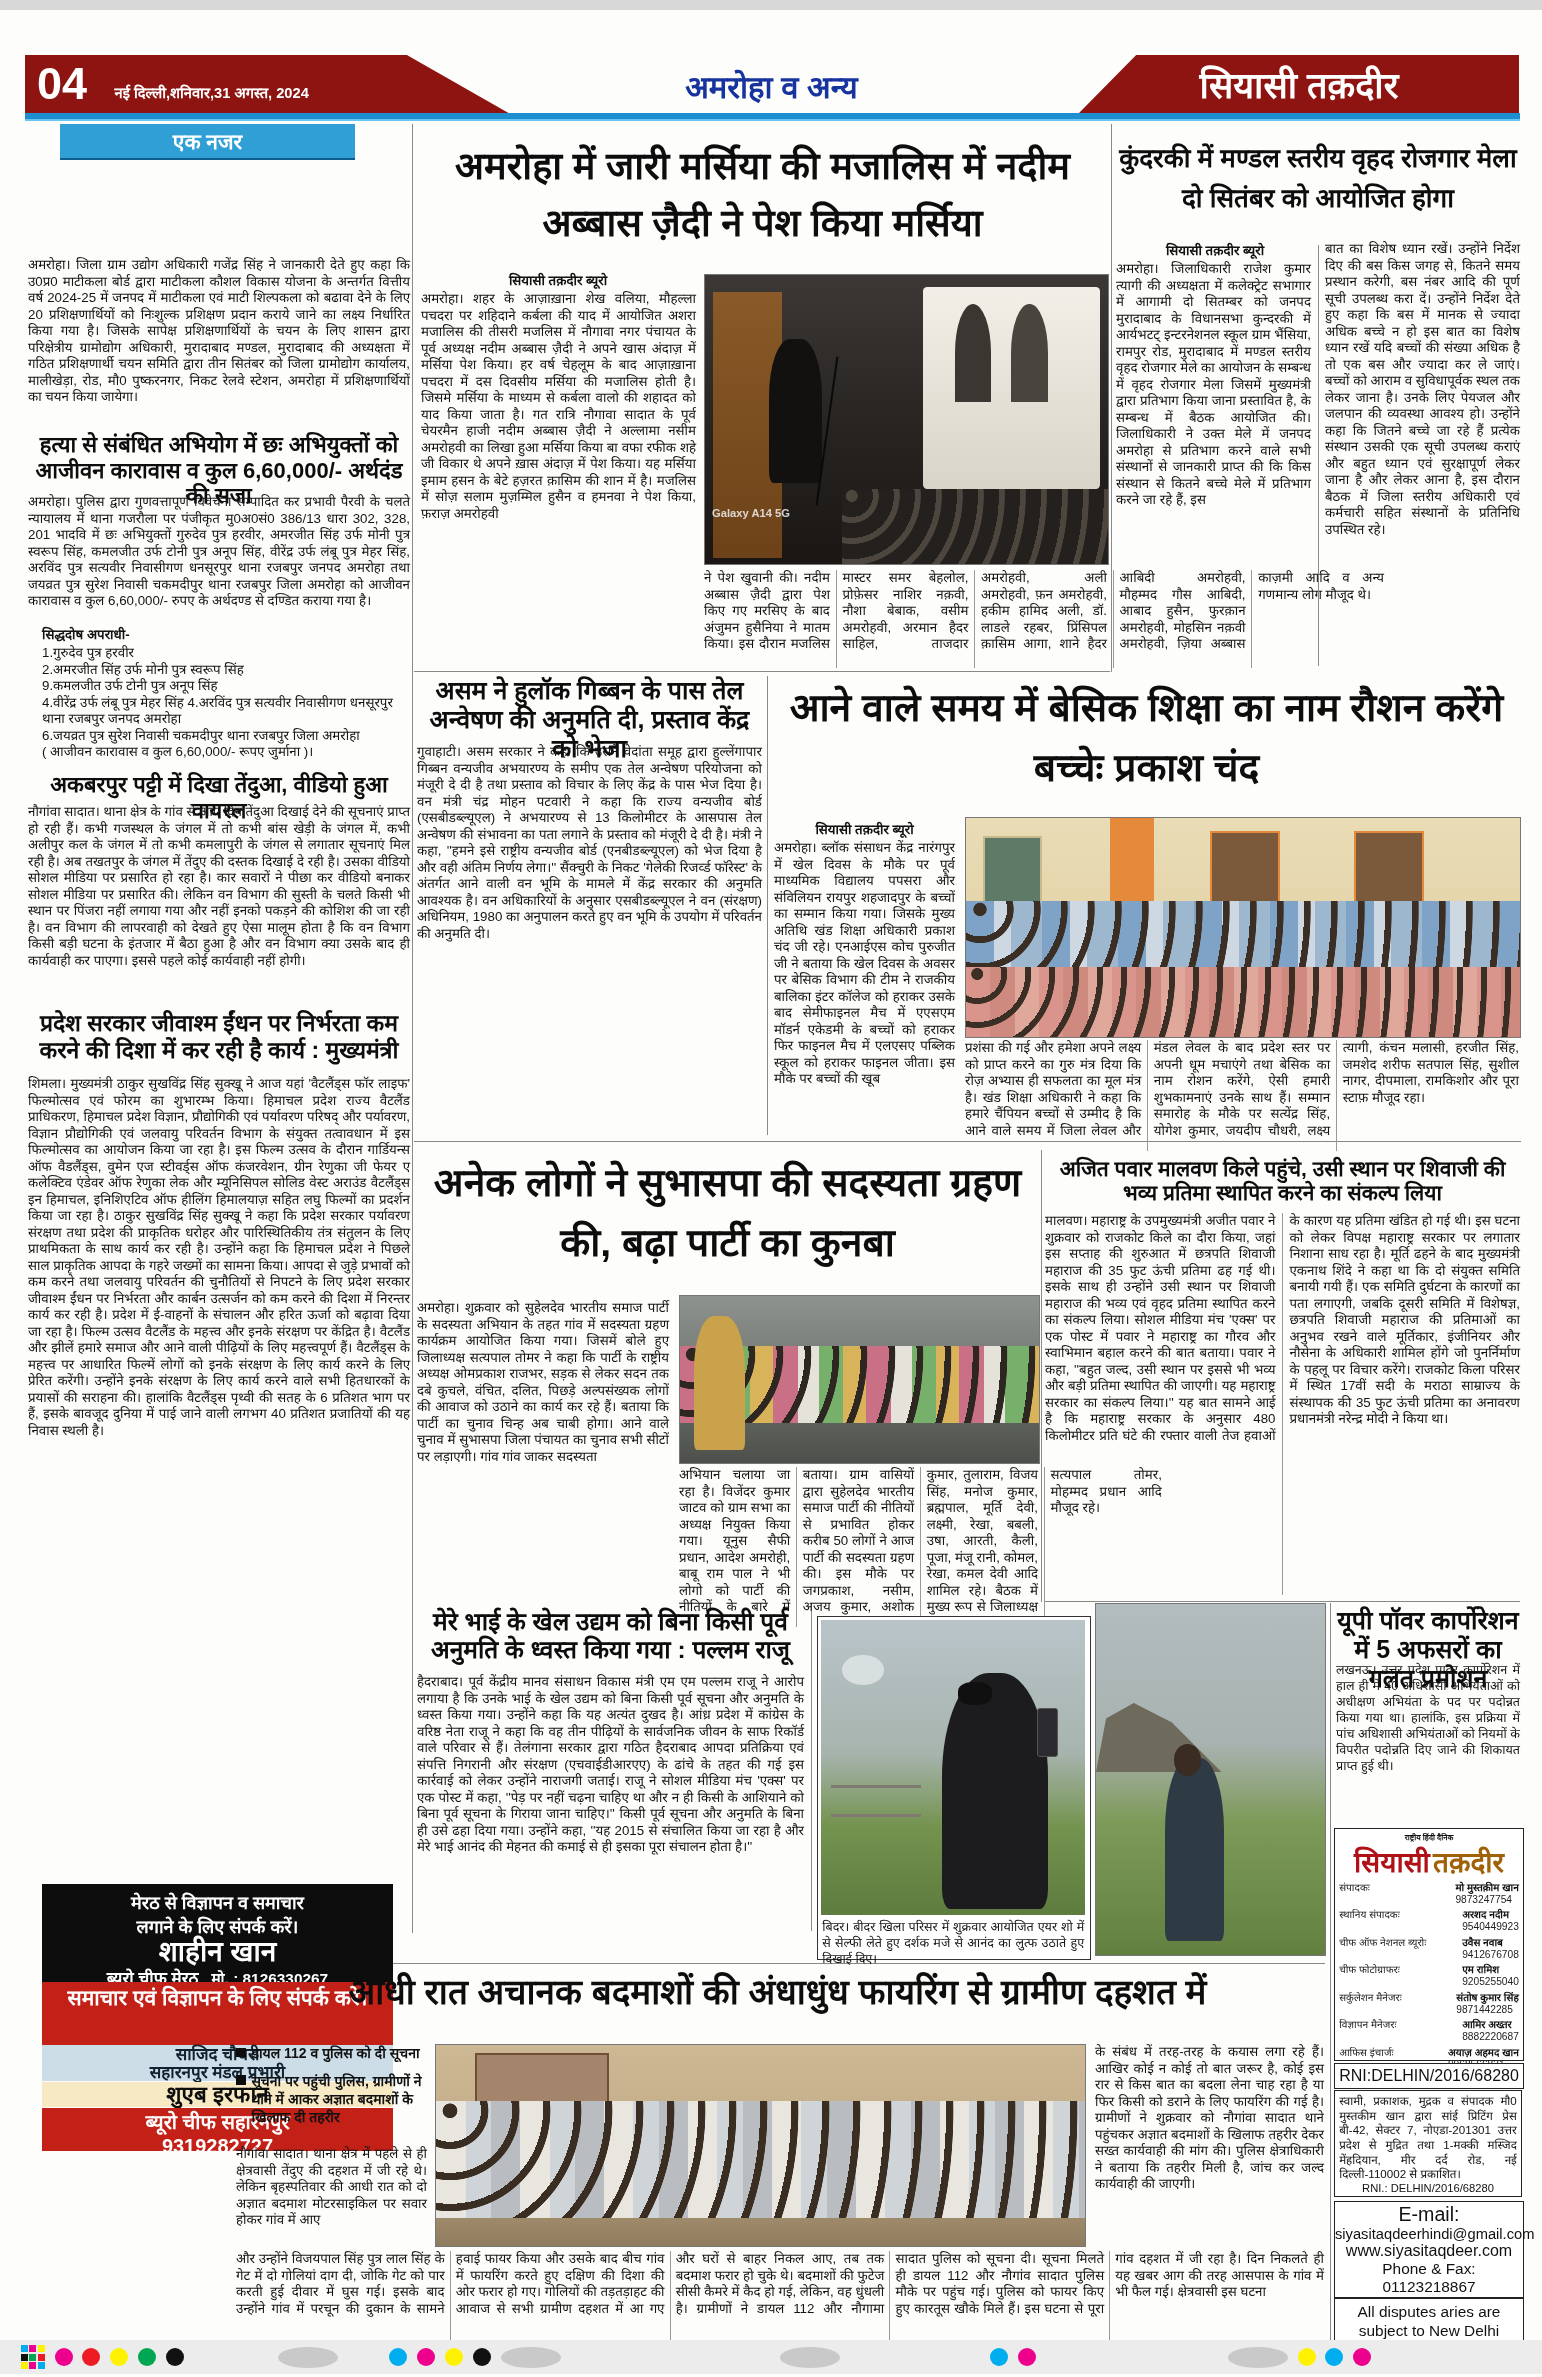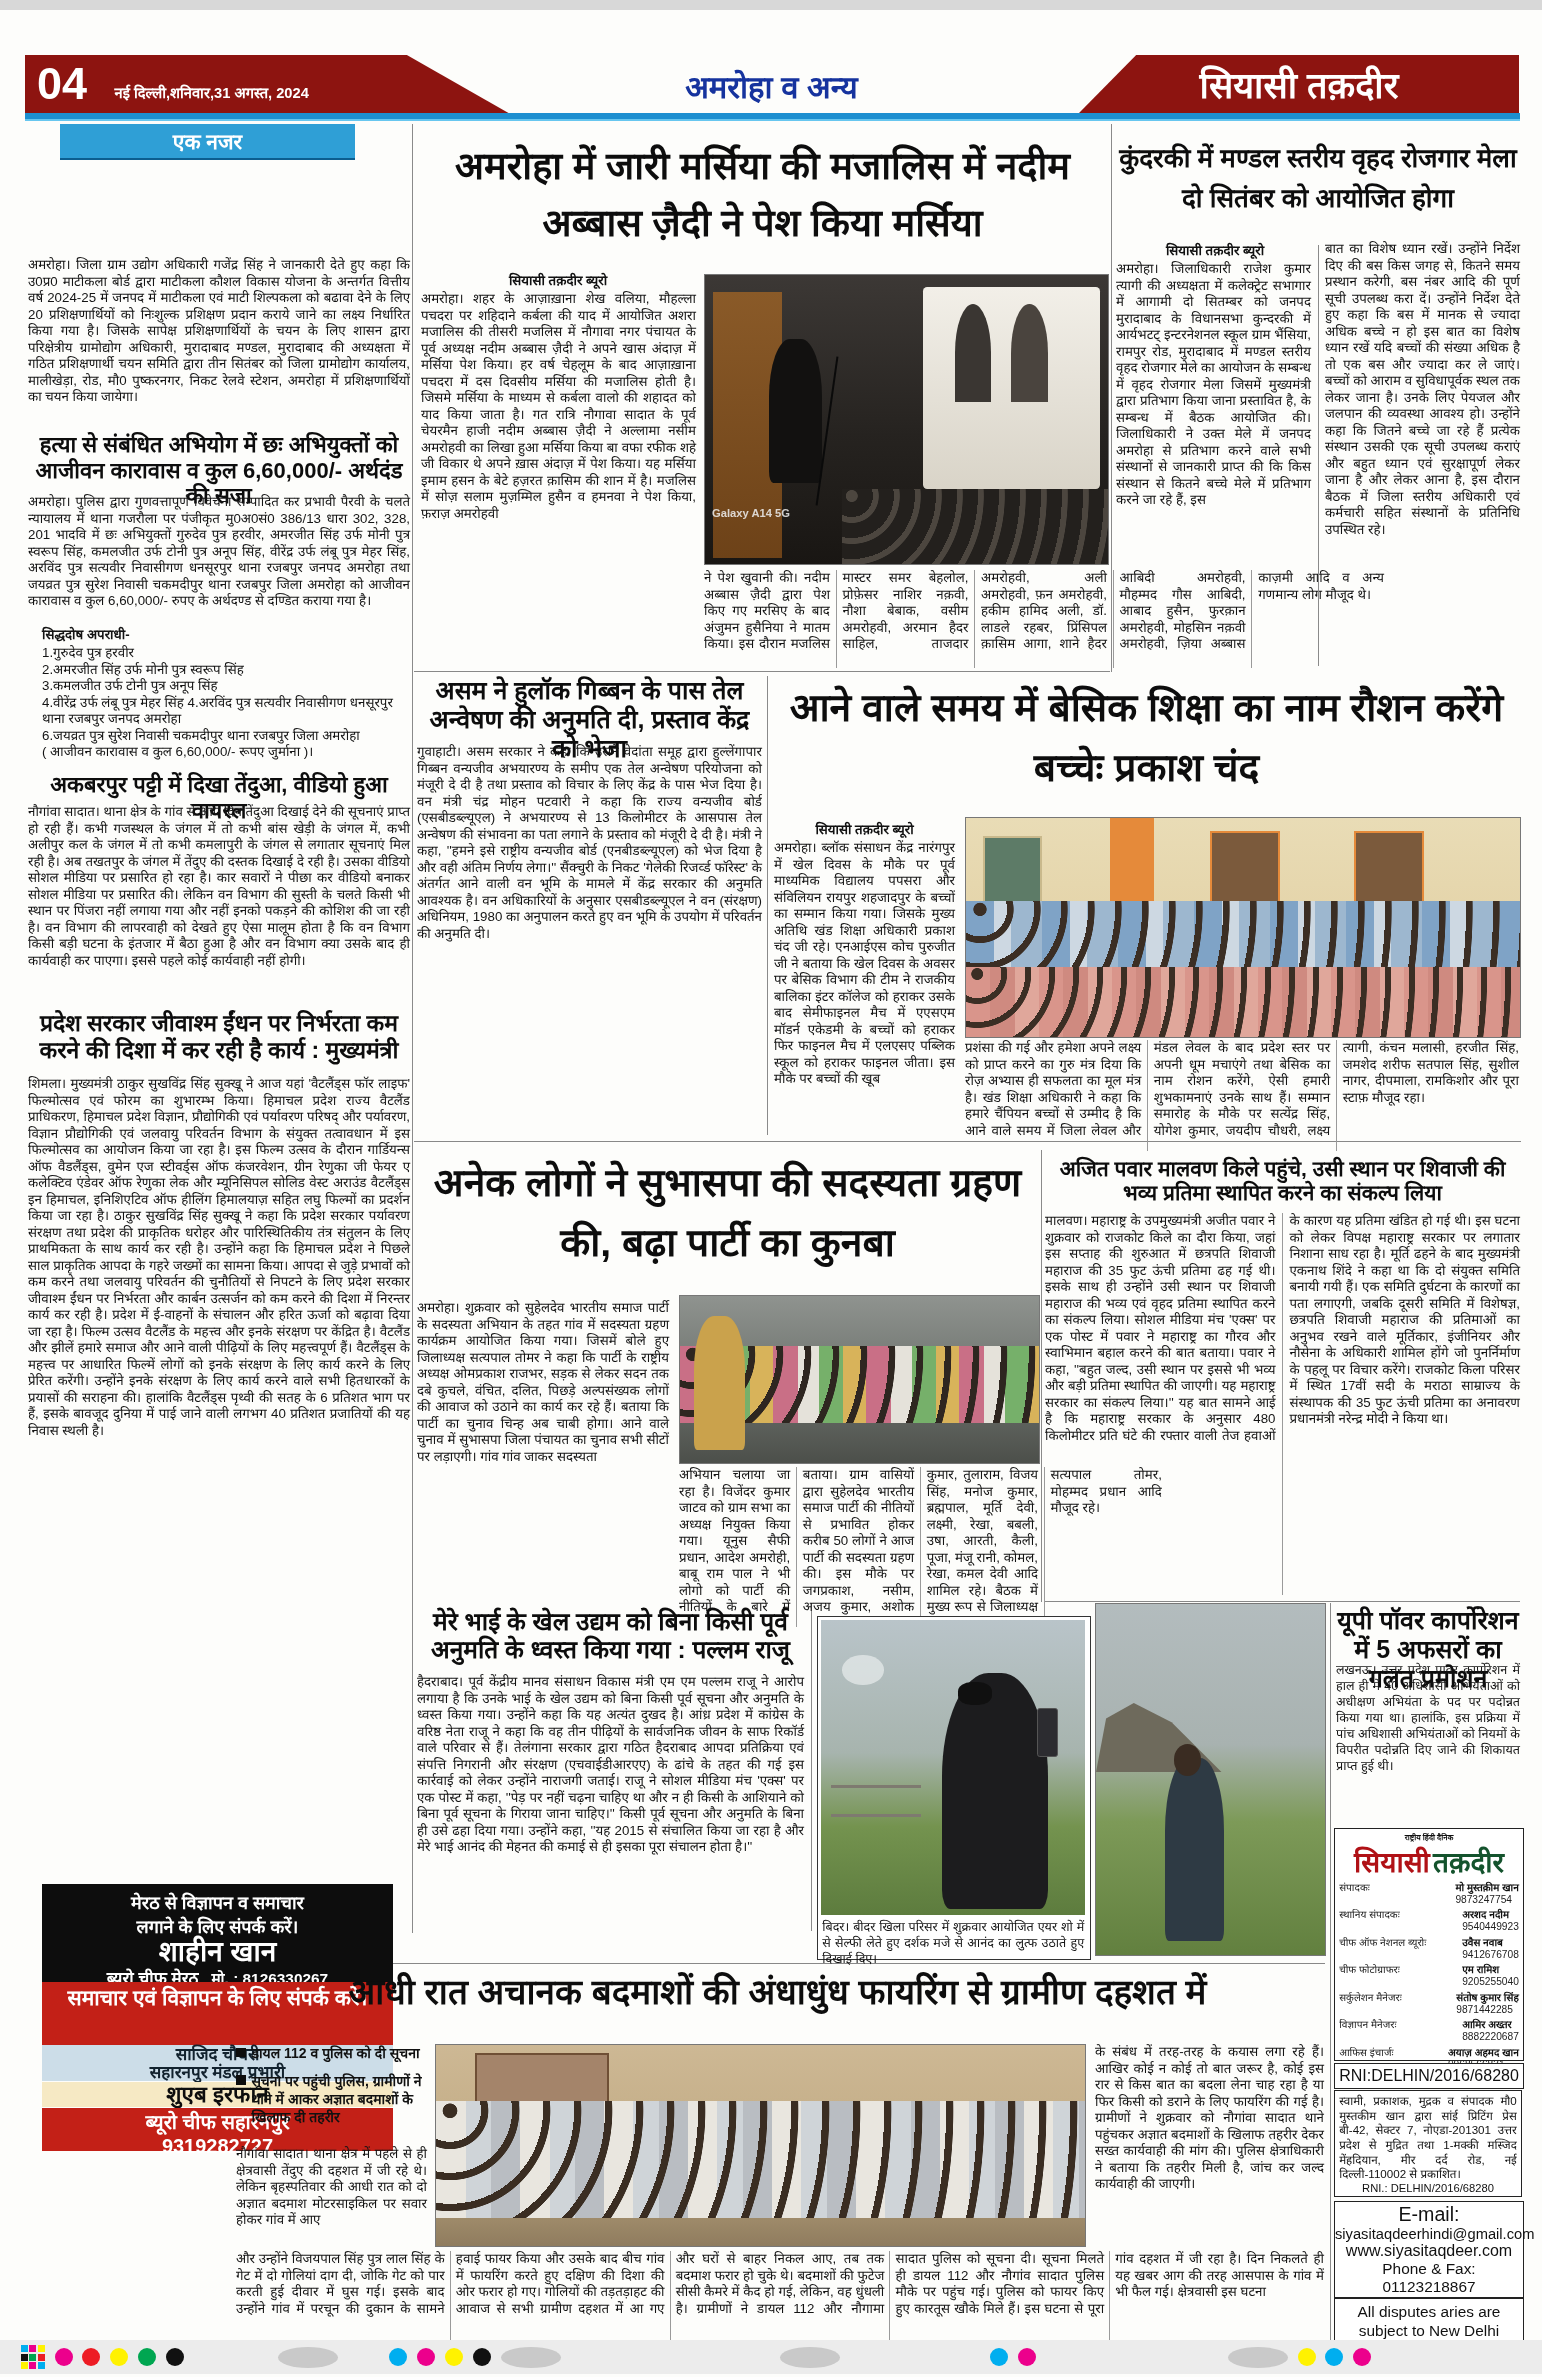--- a/index.html
+++ b/index.html
@@ -70,21 +70,21 @@
   <div class="eknazar">एक नजर</div>
 
   <div class="abs bt" style="left:28px;top:247px;width:382px;height:173px;">अमरोहा। जिला ग्राम उद्योग अधिकारी गजेंद्र सिंह ने जानकारी देते हुए कहा कि उ0प्र0 माटीकला बोर्ड द्वारा माटीकला कौशल विकास योजना के अन्तर्गत वित्तीय वर्ष 2024-25 में जनपद में माटीकला एवं माटी शिल्पकला को बढावा देने के लिए 20 प्रशिक्षणार्थियों को निःशुल्क प्रशिक्षण प्रदान कराये जाने का लक्ष्य निर्धारित किया गया है। जिसके सापेक्ष प्रशिक्षणार्थियों के चयन के लिए शासन द्वारा परिक्षेत्रीय ग्रामोद्योग अधिकारी, मुरादाबाद मण्डल, मुरादाबाद की अध्यक्षता में गठित प्रशिक्षणार्थी चयन समिति द्वारा तीन सितंबर को जिला ग्रामोद्योग कार्यालय, मालीखेड़ा, रोड, मौ0 पुष्करनगर, निकट रेलवे स्टेशन, अमरोहा में प्रशिक्षणार्थियों का चयन किया जायेगा।</div>
 
   <div class="abs hl" style="left:28px;top:422px;width:382px;font-size:22px;">हत्या से संबंधित अभियोग में छः अभियुक्तों को आजीवन कारावास व कुल 6,60,000/- अर्थदंड की सजा</div>
   <div class="abs bt" style="left:28px;top:484px;width:382px;height:130px;">अमरोहा। पुलिस द्वारा गुणवत्तापूर्ण विवेचना सम्पादित कर प्रभावी पैरवी के चलते न्यायालय में थाना गजरौला पर पंजीकृत मु0अ0सं0 386/13 धारा 302, 328, 201 भादवि में छः अभियुक्तों गुरुदेव पुत्र हरवीर, अमरजीत सिंह उर्फ मोनी पुत्र स्वरूप सिंह, कमलजीत उर्फ टोनी पुत्र अनूप सिंह, वीरेंद्र उर्फ लंबू पुत्र मेहर सिंह, अरविंद पुत्र सत्यवीर निवासीगण धनसूरपुर थाना रजबपुर जनपद अमरोहा तथा जयव्रत पुत्र सुरेश निवासी चकमदीपुर थाना रजबपुर जिला अमरोहा को आजीवन कारावास व कुल 6,60,000/- रुपए के अर्थदण्ड से दण्डित कराया गया है।</div>
   <div class="abs bt" style="left:42px;top:617px;width:368px;font-weight:700;text-align:left;">सिद्धदोष अपराधी-</div>
   <div class="abs" style="left:42px;top:635px;width:368px;">
     <div class="bt" style="text-align:left;">1.गुरुदेव पुत्र हरवीर</div>
     <div class="bt" style="text-align:left;">2.अमरजीत सिंह उर्फ मोनी पुत्र स्वरूप सिंह</div>
-    <div class="bt" style="text-align:left;">3.कमलजीत उर्फ टोनी पुत्र अनूप सिंह</div>
+    <div class="bt" style="text-align:left;">9.कमलजीत उर्फ टोनी पुत्र अनूप सिंह</div>
     <div class="bt" style="text-align:left;">4.वीरेंद्र उर्फ लंबू पुत्र मेहर सिंह 4.अरविंद पुत्र सत्यवीर निवासीगण धनसूरपुर थाना रजबपुर जनपद अमरोहा</div>
     <div class="bt" style="text-align:left;">6.जयव्रत पुत्र सुरेश निवासी चकमदीपुर थाना रजबपुर जिला अमरोहा</div>
     <div class="bt" style="text-align:left;">( आजीवन कारावास व कुल 6,60,000/- रूपए जुर्माना )।</div>
   </div>
 
   <div class="abs hl" style="left:28px;top:762px;width:382px;font-size:22px;">अकबरपुर पट्टी में दिखा तेंदुआ, वीडियो हुआ वायरल</div>
   <div class="abs bt" style="left:28px;top:794px;width:382px;height:198px;">नौगांवा सादात। थाना क्षेत्र के गांव से आए दिन तेंदुआ दिखाई देने की सूचनाएं प्राप्त हो रही हैं। कभी गजस्थल के जंगल में तो कभी बांस खेड़ी के जंगल में, कभी अलीपुर कल के जंगल में तो कभी कमलापुरी के जंगल से लगातार सूचनाएं मिल रही है। अब तखतपुर के जंगल में तेंदुए की दस्तक दिखाई दे रही है। उसका वीडियो सोशल म‍ीडिया पर प्रसारित हो रहा है। कार सवारों ने पीछा कर वीडियो बनाकर सोशल मीडिया पर प्रसारित की। लेकिन वन विभाग की सुस्ती के चलते किसी भी स्थान पर पिंजरा नहीं लगाया गया और नहीं इनको पकड़ने की कोशिश की जा रही है। वन विभाग की लापरवाही को देखते हुए ऐसा मालूम होता है कि वन विभाग किसी बड़ी घटना के इंतजार में बैठा हुआ है और वन विभाग क्या उसके बाद ही कार्यवाही कर पाएगा। इससे पहले कोई कार्यवाही नहीं होगी।</div>
 
   <div class="abs hl" style="left:28px;top:1000px;width:382px;font-size:23px;">प्रदेश सरकार जीवाश्म ईंधन पर निर्भरता कम करने की दिशा में कर रही है कार्य : मुख्यमंत्री</div>
   <div class="abs bt" style="left:28px;top:1066px;width:382px;height:800px;">शिमला। मुख्यमंत्री ठाकुर सुखविंद्र सिंह सुक्खू ने आज यहां 'वैटलैंड्स फॉर लाइफ' फिल्मोत्सव एवं फोरम का शुभारम्भ किया। हिमाचल प्रदेश राज्य वैटलैंड प्राधिकरण, हिमाचल प्रदेश विज्ञान, प्रौद्योगिकी एवं पर्यावरण परिषद् और पर्यावरण, विज्ञान प्रौद्योगिकी एवं जलवायु परिवर्तन विभाग के संयुक्त तत्वावधान में इस फिल्मोत्सव का आयोजन किया जा रहा है। इस फिल्म उत्सव के दौरान गार्डियन्स ऑफ वैडलैंड्स, वुमेन एज स्टीवर्ड्स ऑफ कंजरवेशन, ग्रीन रेणुका जी फेयर ए कलेक्टिव एंडेवर ऑफ रेणुका लेक और म्यूनिसिपल सोलिड वेस्ट अराउंड वैटलैंड्स इन हिमाचल, इनिशिएटिव ऑफ हीलिंग हिमालयाज़ सहित लघु फिल्मों का प्रदर्शन किया जा रहा है। ठाकुर सुखविंद्र सिंह सुक्खू ने कहा कि प्रदेश सरकार पर्यावरण संरक्षण तथा प्रदेश की प्राकृतिक धरोहर और पारिस्थितिकीय तंत्र संतुलन के लिए प्राथमिकता के साथ कार्य कर रही है। उन्होंने कहा कि हिमाचल प्रदेश ने पिछले साल प्राकृतिक आपदा के गहरे जख्मों का सामना किया। आपदा से जुड़े प्रभावों को कम करने तथा जलवायु परिवर्तन की चुनौतियों से निपटने के लिए प्रदेश सरकार जीवाश्म ईंधन पर निर्भरता और कार्बन उत्सर्जन को कम करने की दिशा में निरन्तर कार्य कर रही है। प्रदेश में ई-वाहनों के संचालन और हरित ऊर्जा को बढ़ावा दिया जा रहा है। फिल्म उत्सव वैटलैंड के महत्त्व और इनके संरक्षण पर केंद्रित है। वैटलैंड और झीलें हमारे समाज और आने वाली पीढ़ियों के लिए महत्त्वपूर्ण हैं। वैटलैंड्स के महत्त्व पर आधारित फिल्में लोगों को इनके संरक्षण के लिए कार्य करने के लिए प्रेरित करेंगी। उन्होंने इनके संरक्षण के लिए कार्य करने वाले सभी हितधारकों के प्रयासों की सराहना की। हालांकि वैटलैंड्स पृथ्वी की सतह के 6 प्रतिशत भाग पर हैं, इसके बावजूद दुनिया में पाई जाने वाली लगभग 40 प्रतिशत प्रजातियों की यह निवास स्थली है।</div>
@@ -178,21 +178,21 @@
     <div class="abs" style="left:34%;top:40%;width:12%;height:9%;background:#3a2c22;border-radius:50%;"></div>
   </div>
 
   <div class="abs hl" style="left:1336px;top:1596px;width:184px;font-size:25px;">यूपी पॉवर कार्पोरेशन में 5 अफसरों का गलत प्रमोशन</div>
   <div class="abs bt" style="left:1336px;top:1652px;width:184px;height:160px;font-size:12.6px;line-height:16px;">लखनऊ। उत्तर प्रदेश पावर कार्पोरेशन में हाल ही में 40 अधिशासी अभियंताओं को अधीक्षण अभियंता के पद पर पदोन्नत किया गया था। हालांकि, इस प्रक्रिया में पांच अधिशासी अभियंताओं को नियमों के विपरीत पदोन्नति दिए जाने की शिकायत प्राप्त हुई थी।</div>
 
   <div class="impbox" style="top:1818px;height:231px;">
     <div style="text-align:center;padding-top:2.8px;">
       <div style="font-size:7.7px;font-weight:700;">राष्ट्रीय हिंदी दैनिक</div>
       <span style="font-size:28px;font-weight:800;color:#b01116;">सियासी</span>
-      <span style="font-size:28px;font-weight:800;color:#14532d;">तक़दीर</span>
+      <span style="font-size:28px;font-weight:800;color:#a16207;">तक़दीर</span>
     </div>
     <div class="improw">
         <span class="improle">संपादकः</span>
         <span><span class="impname">मो मुस्तक़ीम खान</span><br><span class="impphone">9873247754</span></span>
       </div>
     <div class="improw">
         <span class="improle">स्थानिय संपादकः</span>
         <span><span class="impname">अरशद नदीम</span><br><span class="impphone">9540449923</span></span>
       </div>
     <div class="improw">

